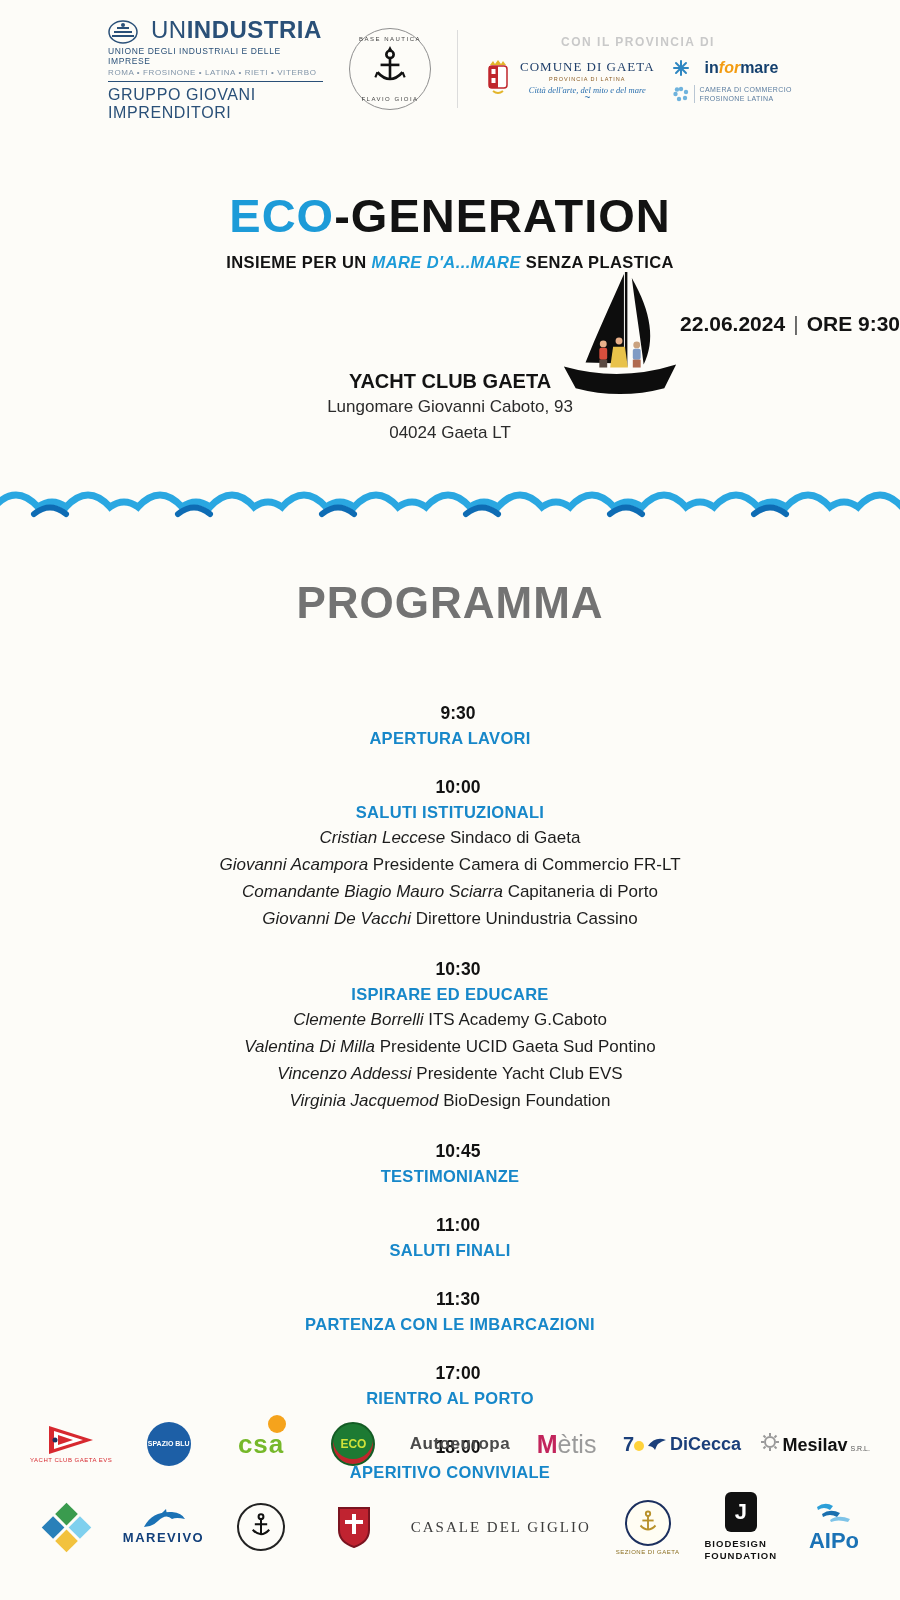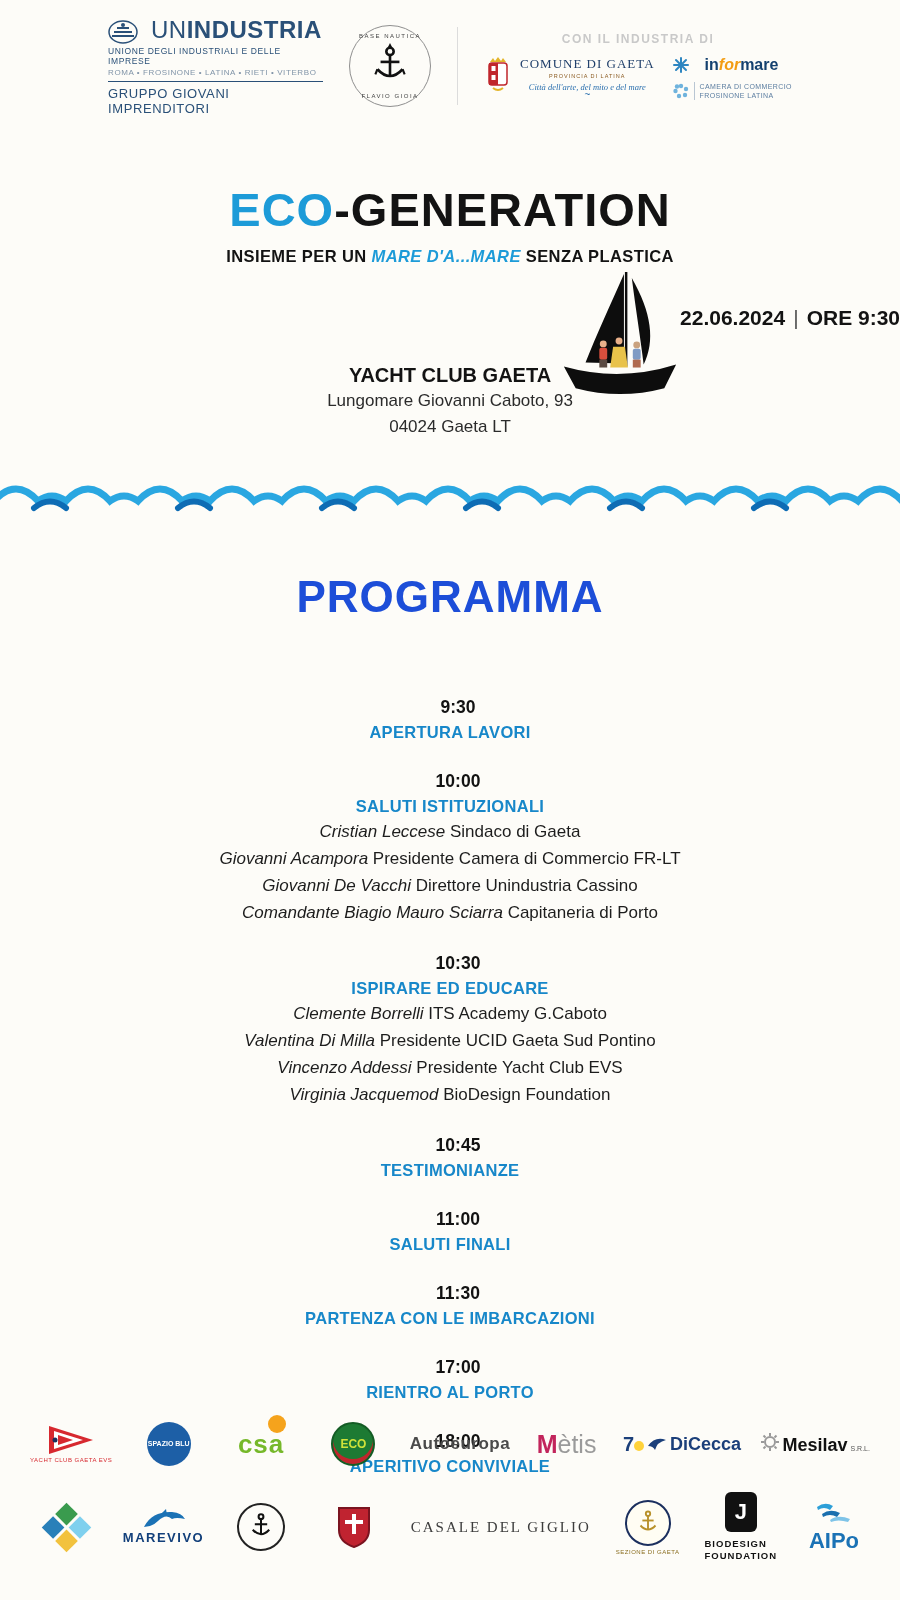--- a/index.html
+++ b/index.html
@@ -12,21 +12,21 @@
 
   
   .header { display:flex; justify-content:center; align-items:center; gap:26px; padding-top:16px; }
   .unindustria { width:215px; }
   .uni-top { display:flex; align-items:flex-end; gap:13px; }
   .uni-word { font-size:24px; font-weight:400; color:#2a5078; letter-spacing:0.5px; }
   .uni-word b { font-weight:800; }
   .uni-line1 { font-size:8.5px; color:#2a5078; letter-spacing:0.6px; margin-top:2px; }
   .uni-line2 { font-size:8px; color:#8094a8; letter-spacing:0.6px; margin-top:2px;
                border-bottom:1.5px solid #2a5078; padding-bottom:4px; }
-  .uni-line3 { font-size:13px; color:#2a5078; letter-spacing:0.6px; margin-top:4px; }
+  .uni-line3 { font-size:16px; color:#2a5078; letter-spacing:0.6px; margin-top:4px; }
   .stamp { position:relative; width:82px; height:82px; flex:none; }
   .stamp-ring { position:absolute; inset:0; border:1.5px solid #8f8f8f; border-radius:50%; }
   .stamp-top,.stamp-bottom { position:absolute; left:0; right:0; text-align:center;
       font-size:6px; letter-spacing:1.5px; color:#444; }
   .stamp-top { top:8px; } .stamp-bottom { bottom:8px; }
   .stamp-anchor { position:absolute; left:50%; top:50%; transform:translate(-50%,-50%); }
   .vdiv { width:1px; height:78px; background:#dcdcdc; flex:none; }
 
   .patrocinio { display:flex; flex-direction:column; align-items:center; }
   .patro-label { font-size:12px; color:#c9c9c9; letter-spacing:1.5px; font-weight:700; }
@@ -59,21 +59,21 @@
   .venue-name { font-size:20px; font-weight:800; color:#131313; }
   .venue-addr { font-size:17px; color:#2b2b2b; }
 
   .boat { position:absolute; left:556px; top:268px; }
 
   
   .wave { display:block; margin-top:26px; }
 
   
   .programma-heading { text-align:center; margin-top:58px; font-size:44px; font-weight:800;
-      letter-spacing:1px; color:#1d4ed8; }
+      letter-spacing:1px; color:#737373; }
   .prog-list { margin-top:72px; text-align:center; }
   .prog-item { margin-bottom:24px; }
   .prog-time { font-size:17.5px; font-weight:800; color:#121212; line-height:26px;margin-left:16px; }
   .prog-title { font-size:16.5px; font-weight:800; color:#1787c9; letter-spacing:0.3px; line-height:24px; }
   .speaker-line { font-size:17px; color:#1d1d1d; line-height:27px; }
   .speaker-line .nm { font-style:italic; }
 
   
   .sponsors { position:absolute; left:30px; right:30px; bottom:38px; }
   .sp-row { display:flex; justify-content:space-between; align-items:center; }
@@ -150,21 +150,21 @@
           <path d="M8 52 Q32 78 56 52" fill="none" stroke="#111" stroke-width="5"></path>
           <path d="M8 52 l-4 10 M56 52 l4 10" stroke="#111" stroke-width="4"></path>
         </svg>
       </div>
       <div class="stamp-bottom">FLAVIO GIOIA</div>
     </div>
 
     <div class="vdiv"></div>
 
     <div class="patrocinio">
-      <div class="patro-label">CON IL INDUSTRIA DI</div>
+      <div class="patro-label">CON IL PROVINCIA DI</div>
       <div class="patro-row">
         <div class="comune">
           <svg width="28" height="40" viewBox="0 0 28 40">
             <path d="M6 6 l3 -4 2 3 3 -4 3 4 2 -3 3 4 Z" fill="#e3b52a"></path>
             <rect x="5" y="7" width="18" height="22" rx="3" fill="#fff" stroke="#c0262c" stroke-width="1.5"></rect>
             <rect x="5" y="7" width="9" height="22" fill="#c0262c"></rect>
             <rect x="7.5" y="10" width="4" height="5" fill="#fff"></rect>
             <rect x="7.5" y="19" width="4" height="5" fill="#fff"></rect>
             <path d="M9 32 q5 4 10 0" stroke="#e3b52a" stroke-width="2" fill="none"></path>
           </svg>
@@ -252,22 +252,22 @@
       <div class="prog-time">9:30</div>
       <div class="prog-title">APERTURA LAVORI</div>
     </div>
 
     <div class="prog-item">
       <div class="prog-time">10:00</div>
       <div class="prog-title">SALUTI ISTITUZIONALI</div>
       <div class="prog-speakers">
           <div class="speaker-line"><span class="nm">Cristian Leccese</span> <span>Sindaco di Gaeta</span></div>
           <div class="speaker-line"><span class="nm">Giovanni Acampora</span> <span>Presidente Camera di Commercio FR-LT</span></div>
+          <div class="speaker-line"><span class="nm">Comandante Biagio Mauro Sciarra</span> <span>Capitaneria di Porto</span></div>
           <div class="speaker-line"><span class="nm">Giovanni De Vacchi</span> <span>Direttore Unindustria Cassino</span></div>
-          <div class="speaker-line"><span class="nm">Comandante Biagio Mauro Sciarra</span> <span>Capitaneria di Porto</span></div>
         </div>
     </div>
 
     <div class="prog-item">
       <div class="prog-time">10:30</div>
       <div class="prog-title">ISPIRARE ED EDUCARE</div>
       <div class="prog-speakers">
           <div class="speaker-line"><span class="nm">Clemente Borrelli</span> <span>ITS Academy G.Caboto</span></div>
           <div class="speaker-line"><span class="nm">Valentina Di Milla</span> <span>Presidente UCID Gaeta Sud Pontino</span></div>
           <div class="speaker-line"><span class="nm">Vincenzo Addessi</span> <span>Presidente Yacht Club EVS</span></div>

